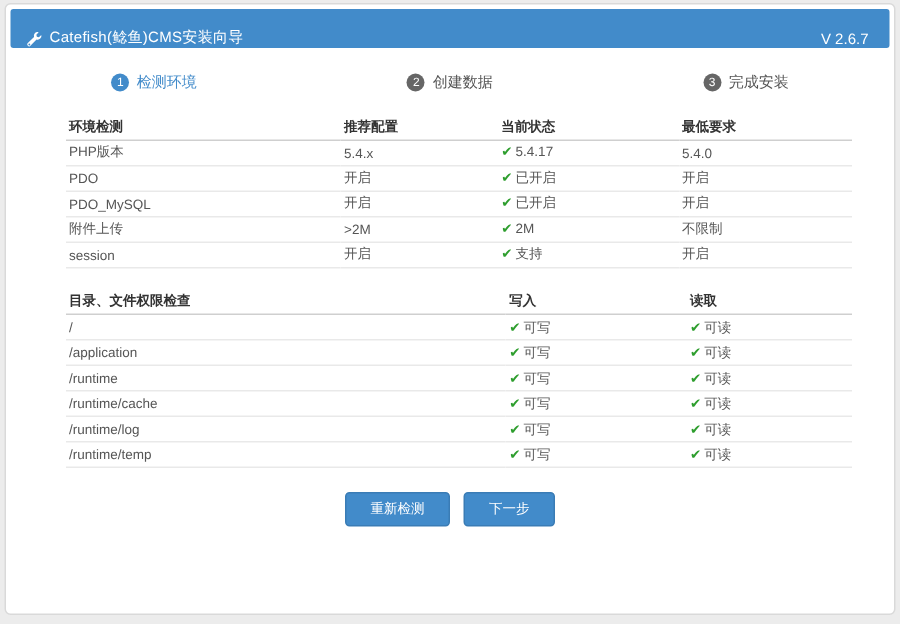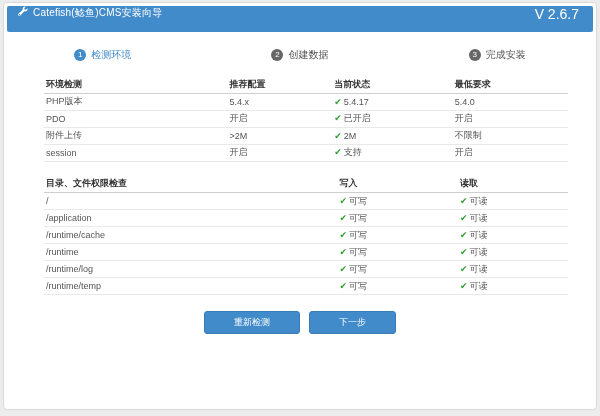--- a/index.html
+++ b/index.html
@@ -18,27 +18,27 @@
     overflow: hidden;
   }
   
   .titlebar {
     margin: 3px 3px 0 3px;
     height: 26px;
     background: #428bca;
     border-radius: 2px;
     color: #fff;
     display: flex;
-    align-items: flex-start;
+    align-items: flex-end;
     padding: 0 14px 0 10px;
     font-size: 10px;
   }
   .titlebar .wrench { width: 11px; height: 11px; margin-right: 5px; display: inline-flex; }
   .titlebar .app-title { flex: 1; letter-spacing: .2px; }
-  .titlebar .version { font-size: 14px; }
+  .titlebar .version { font-size: 10px; }
   
   .steps {
     display: flex;
     padding: 16px 0 6px 0;
   }
   .step {
     flex: 1;
     display: flex;
     align-items: center;
     justify-content: center;
@@ -89,21 +89,21 @@
     justify-content: center;
     gap: 9px;
   }
   .btn {
     background: #428bca;
     color: #fff;
     border: 1px solid #3a7cb5;
     border-radius: 3px;
     font-size: 9px;
     font-family: Liberation Serif, serif;
-    padding: 4px 29px;
+    padding: 4px 16px;
     cursor: pointer;
   }
 </style>
 </head>
 <body>
 
 <div class="card">
 
   <div class="titlebar">
     <span class="wrench">
@@ -153,20 +153,26 @@
             <td><span class="ok">✔</span>5.4.17</td>
             <td>5.4.0</td>
           </tr>
           <tr>
             <td>PDO</td>
             <td>开启</td>
             <td><span class="ok">✔</span>已开启</td>
             <td>开启</td>
           </tr>
           <tr>
+            <td>PDO_MySQL</td>
+            <td>开启</td>
+            <td><span class="ok">✔</span>已开启</td>
+            <td>开启</td>
+          </tr>
+          <tr>
             <td>附件上传</td>
             <td>&gt;2M</td>
             <td><span class="ok">✔</span>2M</td>
             <td>不限制</td>
           </tr>
           <tr>
             <td>session</td>
             <td>开启</td>
             <td><span class="ok">✔</span>支持</td>
             <td>开启</td>
@@ -194,26 +200,26 @@
             <td>/</td>
             <td><span class="ok">✔</span>可写</td>
             <td><span class="ok">✔</span>可读</td>
           </tr>
           <tr>
             <td>/application</td>
             <td><span class="ok">✔</span>可写</td>
             <td><span class="ok">✔</span>可读</td>
           </tr>
           <tr>
+            <td>/runtime</td>
+            <td><span class="ok">✔</span>可写</td>
+            <td><span class="ok">✔</span>可读</td>
+          </tr>
+          <tr>
             <td>/runtime/cache</td>
-            <td><span class="ok">✔</span>可写</td>
-            <td><span class="ok">✔</span>可读</td>
-          </tr>
-          <tr>
-            <td>/runtime</td>
             <td><span class="ok">✔</span>可写</td>
             <td><span class="ok">✔</span>可读</td>
           </tr>
           <tr>
             <td>/runtime/log</td>
             <td><span class="ok">✔</span>可写</td>
             <td><span class="ok">✔</span>可读</td>
           </tr>
           <tr>
             <td>/runtime/temp</td>

